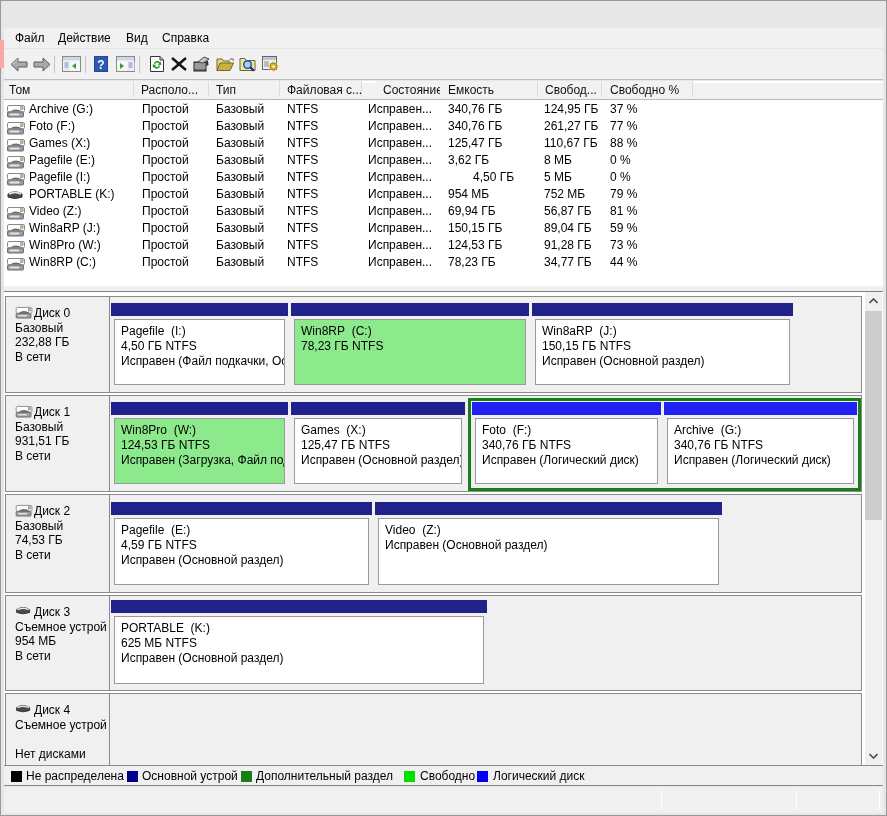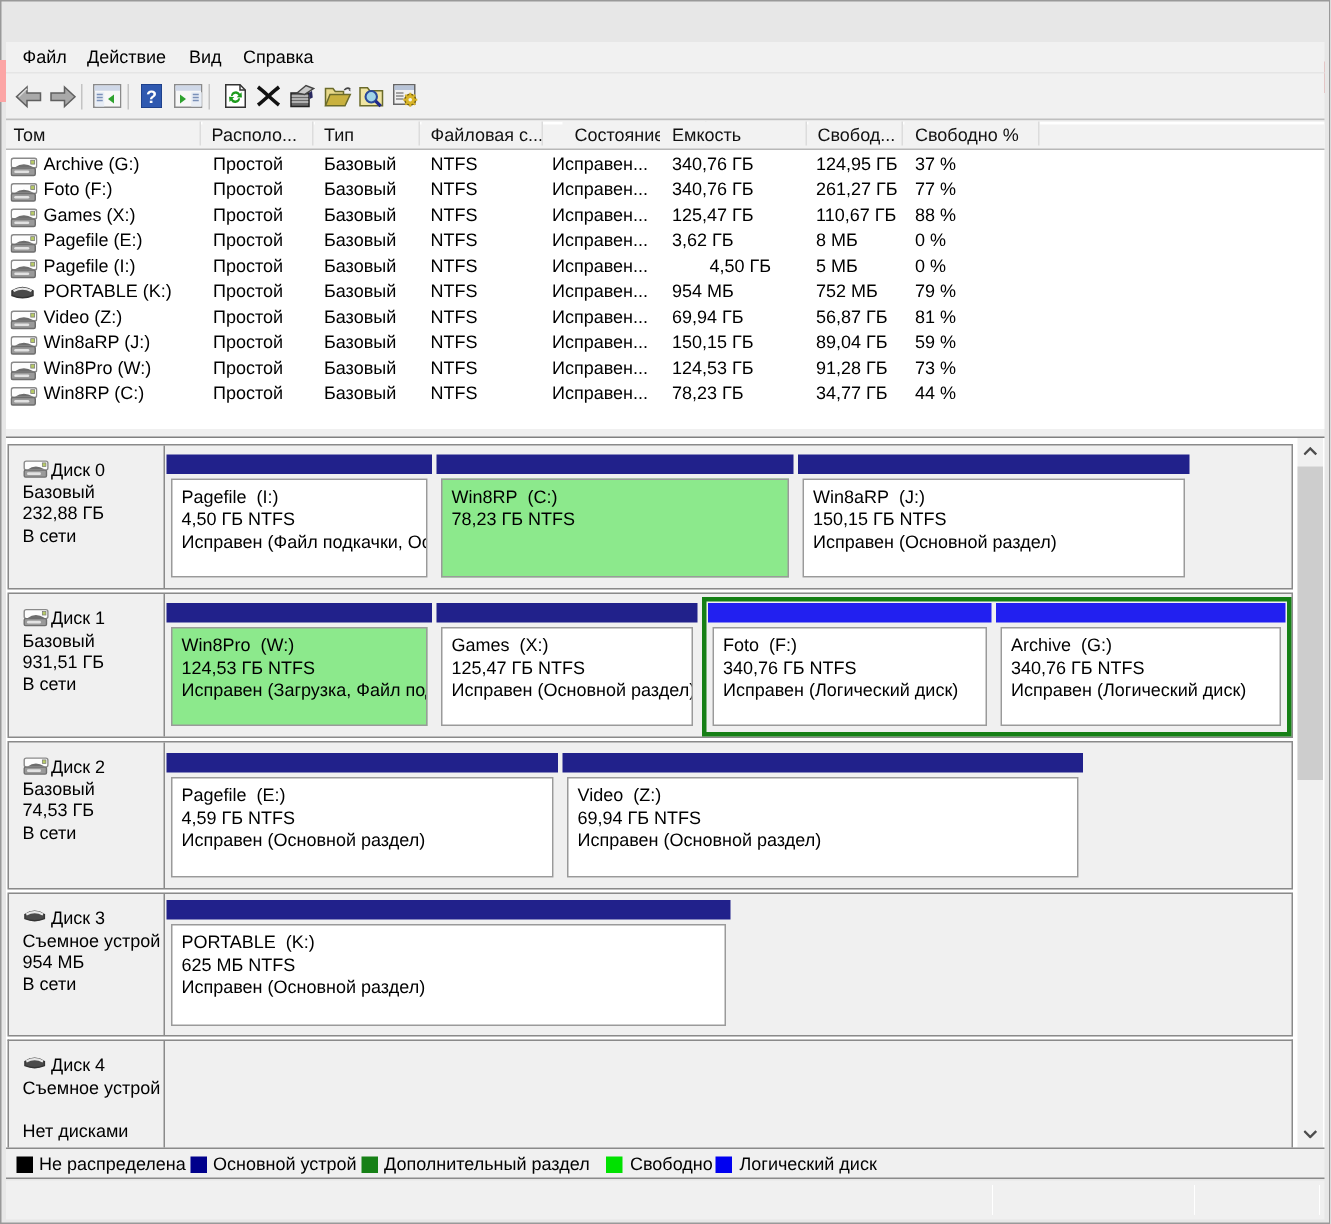--- a/index.html
+++ b/index.html
@@ -394,21 +394,20 @@
       <div class="pbox" style="top:16px;height:67px;background:#fff">
         <div class="b">Pagefile&nbsp; (E:)</div>
         <div>4,59 ГБ NTFS</div>
         <div>Исправен (Основной раздел)</div>
       </div>
     </div>
     <div class="cellp" style="left:371px;top:210px;width:347px;height:83px">
       <div class="pbar" style="background:#21218b"></div>
       <div class="pbox" style="top:16px;height:67px;background:#fff">
         <div class="b">Video&nbsp; (Z:)</div>
-        <div>69,94 ГБ NTFS</div>
         <div>Исправен (Основной раздел)</div>
       </div>
     </div>
   <div class="band" style="top:303px;height:96px">
     <div class="dlabel">
         <div style="height:9px"></div>
       <div style="white-space:nowrap"><svg style="vertical-align:-2px" width="19" height="13" viewBox="0 0 19 14">
             <use href="#rdrv"></use>
           </svg><span class="b">Диск 3</span></div>
       <div>Съемное устрой</div>

